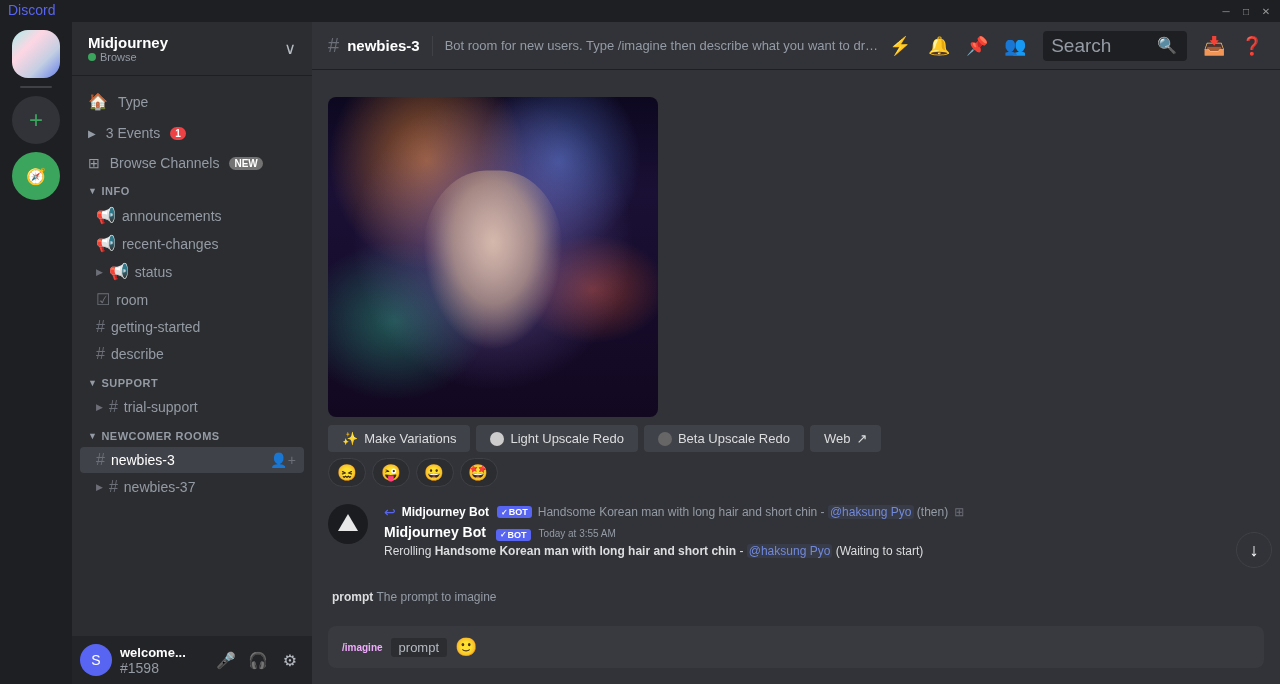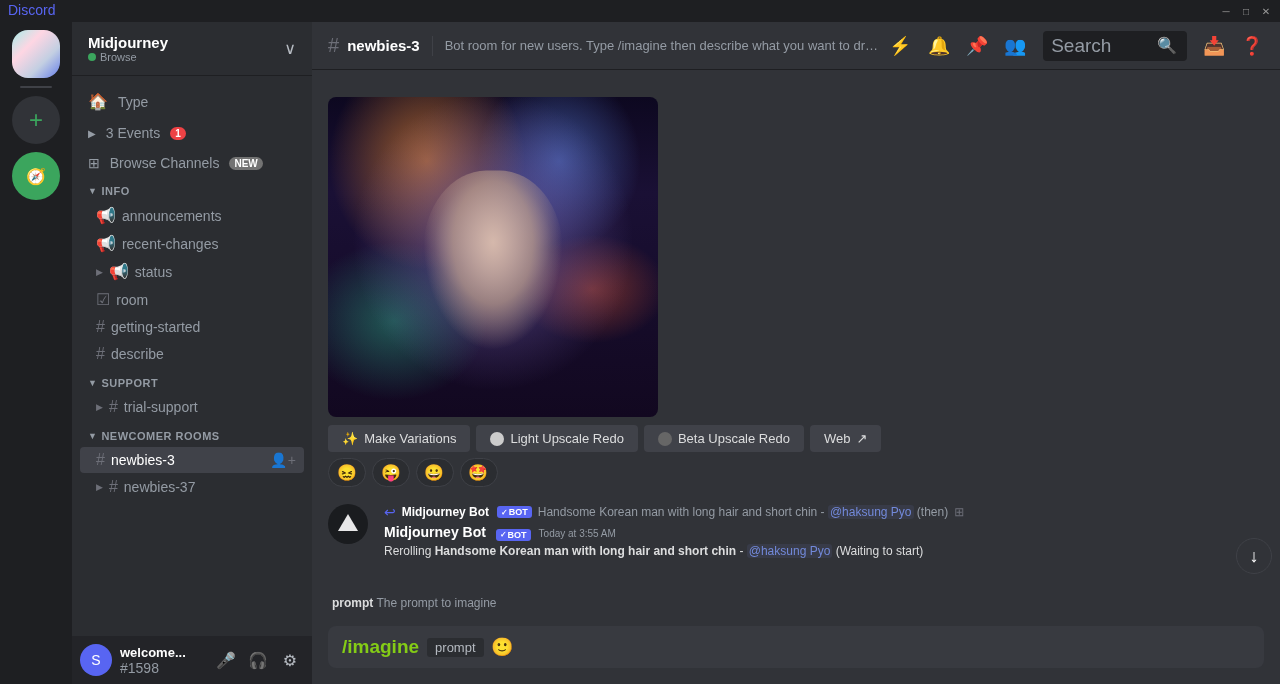--- a/index.html
+++ b/index.html
@@ -90,24 +90,24 @@
     .face-overlay { position: absolute; top: 50%; left: 50%; transform: translate(-50%, -48%); width: 140px; height: 180px; background: radial-gradient(ellipse at 50% 40%, rgba(220,190,170,0.9) 0%, rgba(190,160,140,0.7) 40%, transparent 70%); border-radius: 45% 45% 40% 40%; }
 
     
     .action-buttons { display: flex; flex-wrap: wrap; gap: 6px; margin-top: 4px; }
     .action-btn { background: #404249; border: none; border-radius: 4px; padding: 6px 14px; color: #dcddde; font-size: 13px; cursor: pointer; display: flex; align-items: center; gap: 6px; }
     .reaction-buttons { display: flex; gap: 6px; margin-top: 6px; }
     .reaction-btn { background: #2b2d31; border: 1px solid #3f4147; border-radius: 100px; padding: 4px 8px; cursor: pointer; font-size: 16px; display: flex; align-items: center; gap: 4px; }
 
     
     .input-area { padding: 8px 16px 16px; flex-shrink: 0; }
-    .prompt-hint { font-size: 12px; color: #949ba4; margin-bottom: 16px; padding-left: 4px; }
+    .prompt-hint { font-size: 12px; color: #949ba4; margin-bottom: 22px; padding-left: 4px; }
     .prompt-hint strong { color: #dcddde; }
     .input-box { background: #383a40; border-radius: 8px; padding: 10px 14px; display: flex; align-items: center; gap: 8px; }
-    .slash-cmd { color: #84cc16; font-weight: 600; font-size: 19px; }
+    .slash-cmd { color: #f0abfc; font-weight: 600; font-size: 10px; }
     .cmd-label { background: #2b2d31; color: #b5bac1; font-size: 13px; padding: 2px 8px; border-radius: 3px; }
     .input-field { flex: 1; background: transparent; border: none; outline: none; color: #dcddde; font-size: 14px; }
     .input-field::placeholder { color: #72767d; }
     .input-suffix-icon { color: #b5bac1; cursor: pointer; font-size: 18px; }
 
     
     ::-webkit-scrollbar { width: 8px; }
     ::-webkit-scrollbar-track { background: transparent; }
     ::-webkit-scrollbar-thumb { background: #1e1f22; border-radius: 4px; }
 

